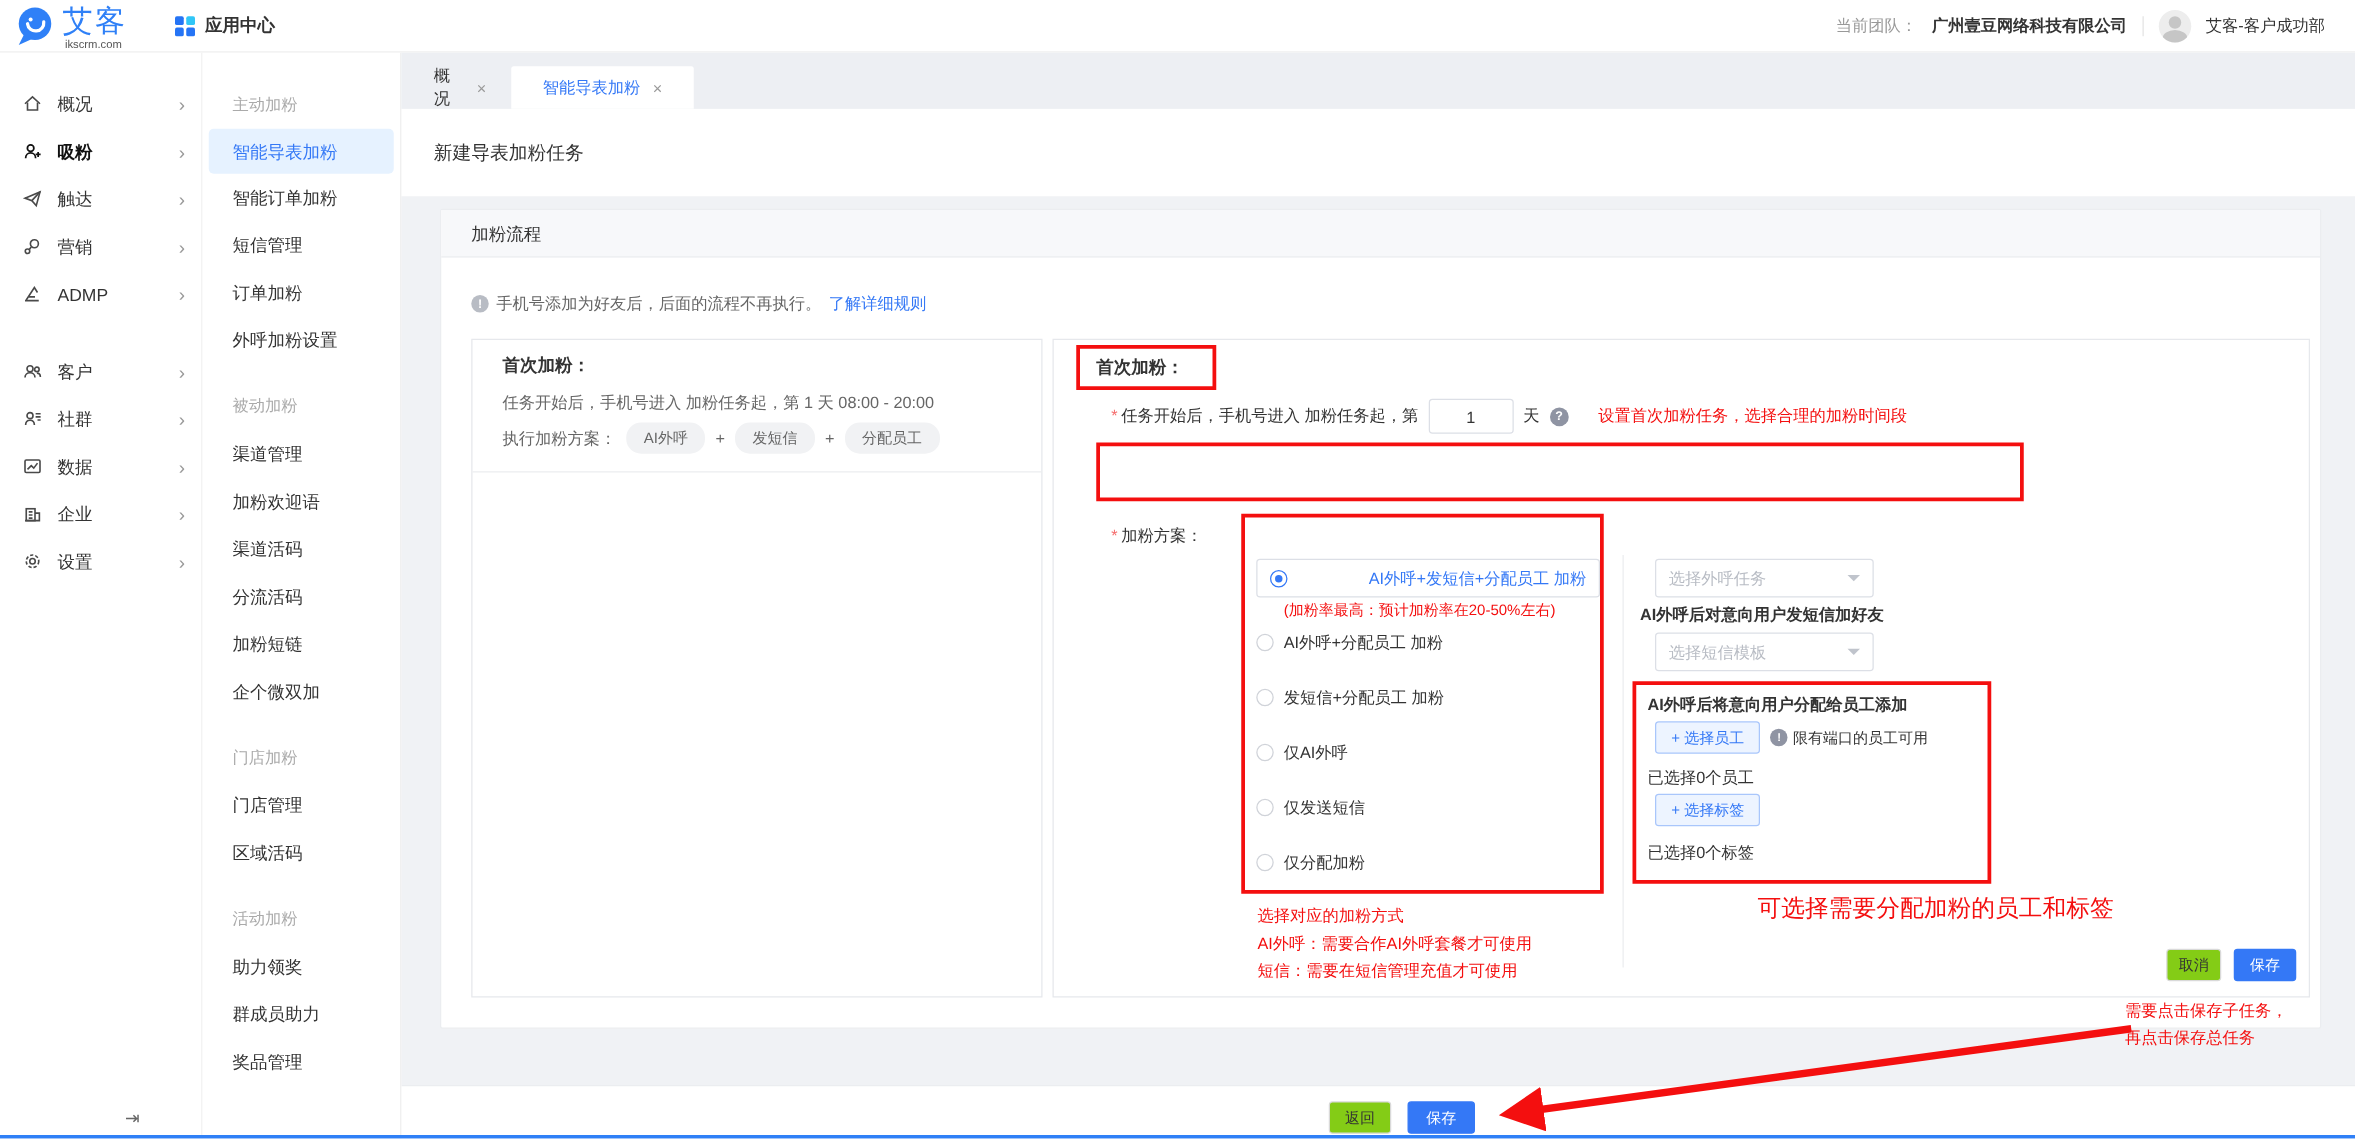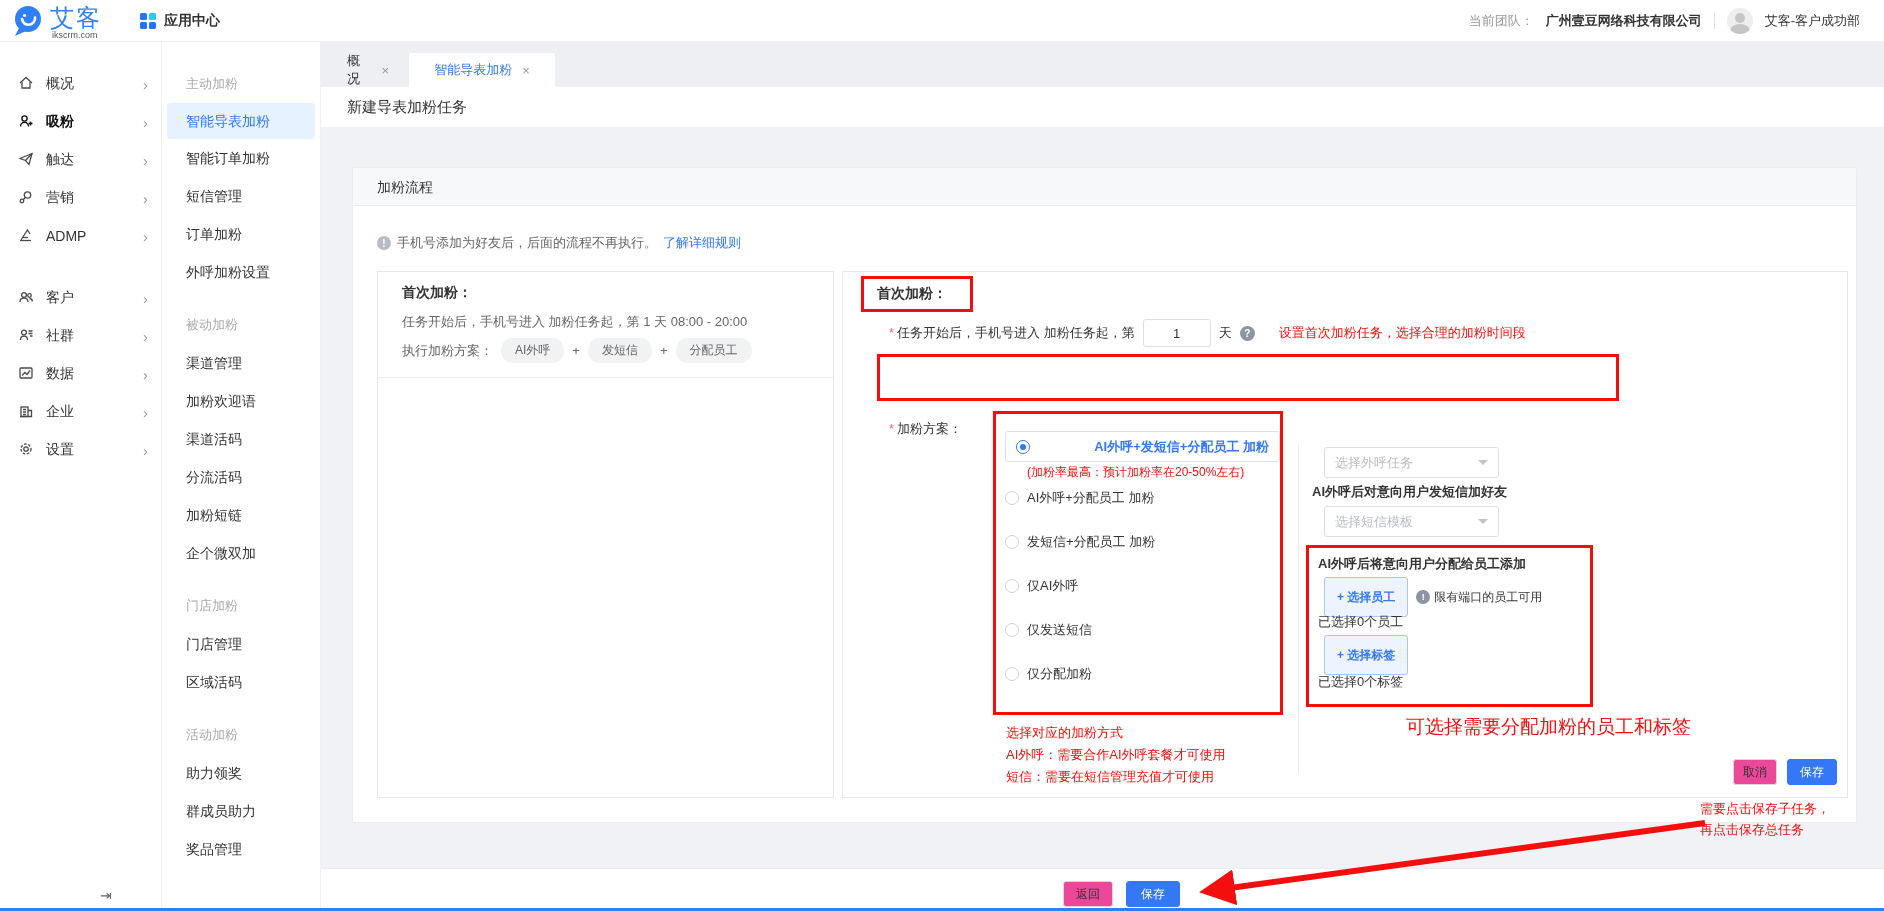--- a/index.html
+++ b/index.html
@@ -44,21 +44,21 @@
   .sub-item.active { margin:0 5px; padding-left:19px; background:#e6f2ff; border-radius:4px; color:#3478f6; height:36px; line-height:36px; }
 
   
   .tabstrip { position:absolute; left:321px; top:42px; right:0; height:45px; background:#edeff3; z-index:4; }
   .tab { position:absolute; bottom:0; height:34px; display:flex; align-items:center; justify-content:center; gap:10px; font-size:13px; color:#333; cursor:pointer; padding:0 14px; }
   .tab.t1 { left:12px; width:70px; }
   .tab.t2 { left:88px; width:146px; background:#fff; color:#3478f6; border-radius:2px 2px 0 0; }
   .tab .x { color:#999; font-size:13px; cursor:pointer; }
 
   
-  .titlebar { position:absolute; left:321px; top:87px; right:0; height:40px; background:#fff; display:flex; align-items:center; padding-left:26px; font-size:15px; color:#333; z-index:3; }
+  .titlebar { position:absolute; left:321px; top:87px; right:0; height:70px; background:#fff; display:flex; align-items:center; padding-left:26px; font-size:15px; color:#333; z-index:3; }
 
   
   .card { position:absolute; left:352px; top:167px; width:1505px; height:656px; background:#fff; border:1px solid #ebedf0; border-radius:2px; z-index:3; }
   .card-header { height:38px; background:#f7f8fa; border-bottom:1px solid #ebedf0; line-height:38px; padding-left:24px; font-size:14px; color:#333; }
   .info-line { position:absolute; left:24px; top:66px; display:flex; align-items:center; gap:6px; font-size:13px; color:#666; }
   .info-dot { display:inline-flex; width:14px; height:14px; border-radius:50%; background:#b8bcc4; color:#fff; font-size:10px; align-items:center; justify-content:center; font-weight:bold; }
   .link { color:#3478f6; cursor:pointer; }
 
   
   .lpanel { position:absolute; left:24px; top:103px; width:457px; height:527px; border:1px solid #e6e8ec; background:#fff; }
@@ -82,50 +82,50 @@
   .day-row .red-note { margin-left:16px; }
   .time-row { left:52px; top:93px; height:32px; gap:8px; }
   .time-group { width:343px; height:30px; border:1px solid #dcdfe6; border-radius:3px; display:flex; align-items:center; padding:0 10px; gap:6px; cursor:pointer; }
   .time-val { flex:1; text-align:center; color:#333; font-size:13px; }
   .time-sep { color:#333; font-size:13px; }
   .time-hint { color:#555; font-size:12.5px; margin-left:10px; }
   .plan-label { position:absolute; left:46px; top:148px; font-size:13px; color:#333; }
 
   .radio-area { position:absolute; left:162px; top:143px; width:275px; }
   .radio-row { display:flex; align-items:center; gap:8px; margin-top:26px; cursor:pointer; }
-  .radio-row.first { margin-top:16px;font-weight:bold; }
+  .radio-row.first { margin-top:32px; }
   .radio { width:14px; height:14px; border-radius:50%; border:1px solid #d0d3d9; background:#fff; position:relative; flex:0 0 auto; }
   .radio.on { border-color:#3478f6; }
   .radio.on::after { content:""; position:absolute; left:3px; top:3px; width:6px; height:6px; border-radius:50%; background:#3478f6; }
   .radio-lbl { font-size:13px; color:#333; }
   .radio-row.sel .radio-lbl { color:#3478f6; }
   .radio-note { margin:2px 0 0 22px; font-size:12px; color:#f40f0f; }
 
   .vdivider { position:absolute; left:455px; top:172px; height:330px; border-left:1px solid #ebedf0; }
 
   .sel { height:31px; border:1px solid #dcdfe6; border-radius:3px; display:flex; align-items:center; padding:0 10px; color:#b8bcc4; font-size:13px; cursor:pointer; justify-content:space-between; background:#fff; }
   .sel .caret { width:0; height:0; border-left:5px solid transparent; border-right:5px solid transparent; border-top:5px solid #c0c4cc; }
   .sel1 { position:absolute; left:481px; top:175px; width:175px; }
   .sms-label { position:absolute; left:469px; top:211px; font-size:13px; font-weight:bold; color:#333; }
   .sel2 { position:absolute; left:481px; top:234px; width:175px; }
 
   .assign-box { position:absolute; left:465px; top:275px; width:286px; height:161px; }
   .assign-label { position:absolute; left:10px; top:8px; font-size:13px; font-weight:bold; color:#333; }
   .staff-row { position:absolute; left:16px; top:30px; display:flex; align-items:center; gap:8px; }
-  .ghost-btn { height:40px; padding:0 12px; background:#edf4ff; border:1px solid #a9c6fb; border-radius:3px; color:#3478f6; font-size:12px; display:inline-flex; align-items:center; cursor:pointer;font-weight:bold; }
+  .ghost-btn { height:26px; padding:0 12px; background:#edf4ff; border:1px solid #a9c6fb; border-radius:3px; color:#3478f6; font-size:12px; display:inline-flex; align-items:center; cursor:pointer; }
   .mini-info { display:inline-flex; width:14px; height:14px; border-radius:50%; background:#8f94a3; color:#fff; font-size:9px; font-weight:bold; align-items:center; justify-content:center; }
   .staff-hint { font-size:12px; color:#333; display:flex; align-items:center; gap:4px; }
   .count-line1 { position:absolute; left:10px; top:66px; font-size:13px; color:#333; }
   .tag-btn { position:absolute; left:16px; top:88px; }
   .count-line2 { position:absolute; left:10px; top:126px; font-size:13px; color:#333; }
   .assign-note { position:absolute; left:563px; top:442px; font-size:19px; color:#f40f0f; }
   .plan-note { position:absolute; left:163px; top:450px; font-size:13px; color:#f40f0f; line-height:22px; }
 
   .btn { display:inline-flex; align-items:center; justify-content:center; border-radius:3px; font-size:12px; cursor:pointer; }
-  .btn-plain { background:#ec4899; border:1px solid #d9d9d9; color:#333; }
+  .btn-plain { background:#84cc16; border:1px solid #d9d9d9; color:#333; }
   .btn-primary { background:#3478f6; border:1px solid #3478f6; color:#fff; }
   .rpanel-cancel { position:absolute; right:70px; top:487px; width:44px; height:26px; }
   .rpanel-save { position:absolute; right:10px; top:487px; width:50px; height:26px; }
 
   
   .redbox { position:absolute; border:3px solid #f40f0f; pointer-events:none; z-index:9; }
   .rb-title { left:861px; top:276px; width:112px; height:36px; }
   .rb-time { left:877px; top:354px; width:742px; height:47px; }
   .rb-plan { left:993px; top:411px; width:290px; height:304px; }
   .rb-assign { left:1306px; top:545px; width:287px; height:162px; }

